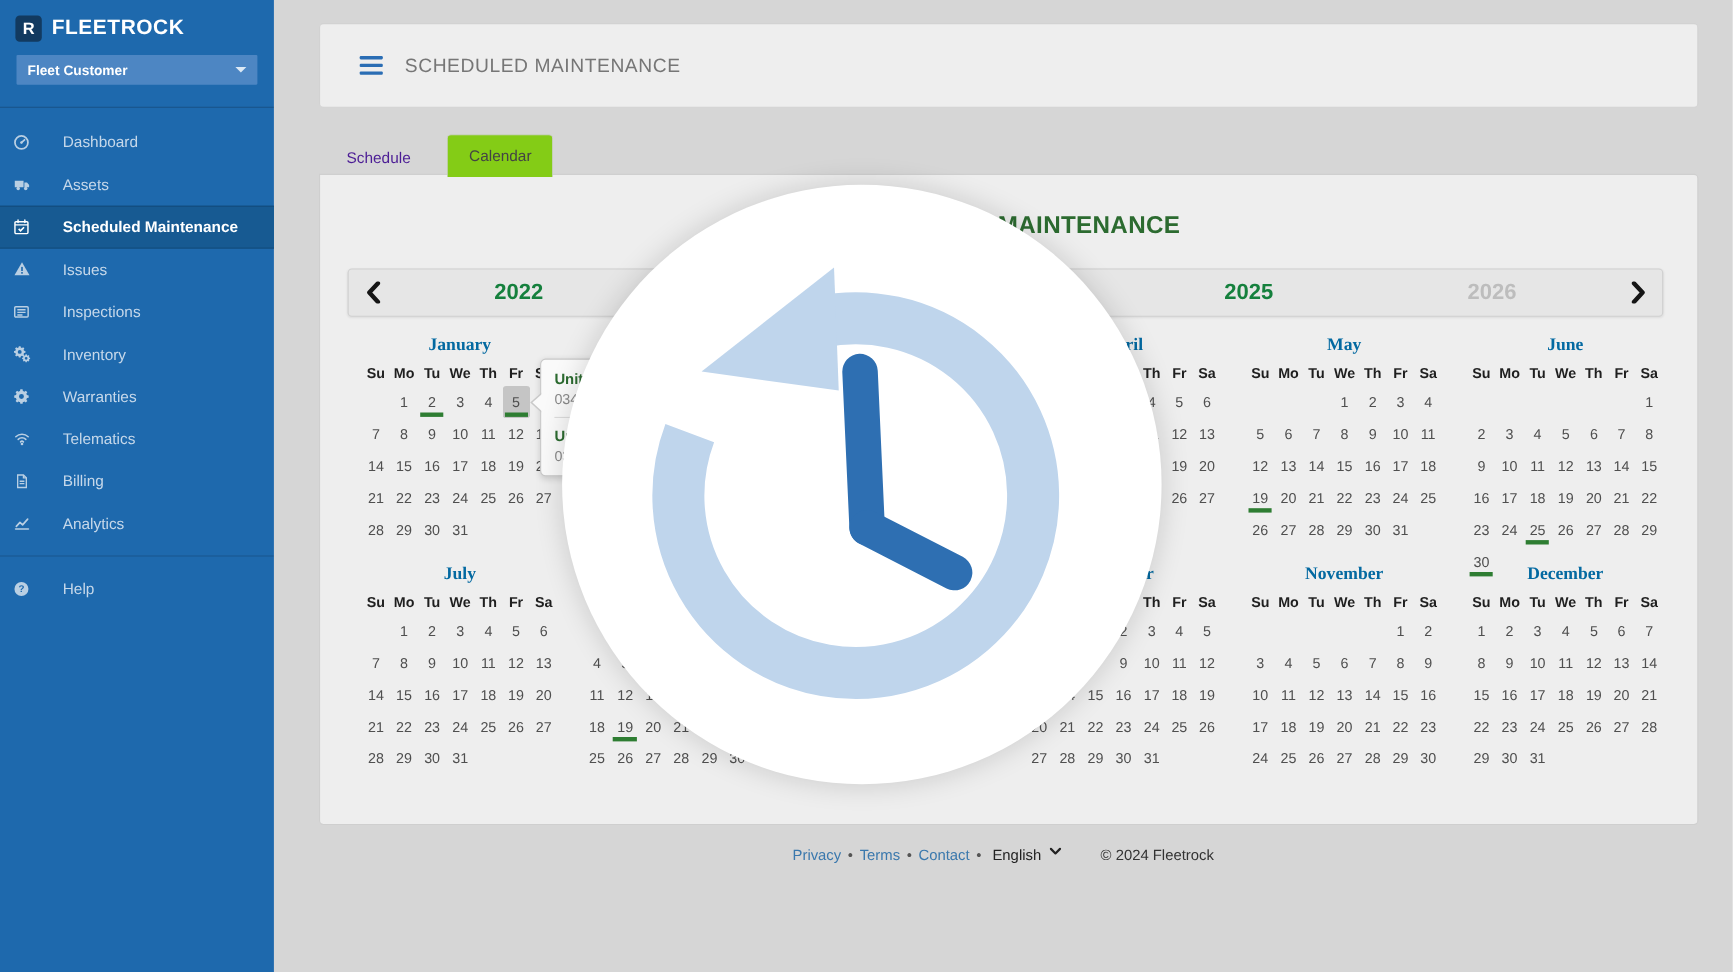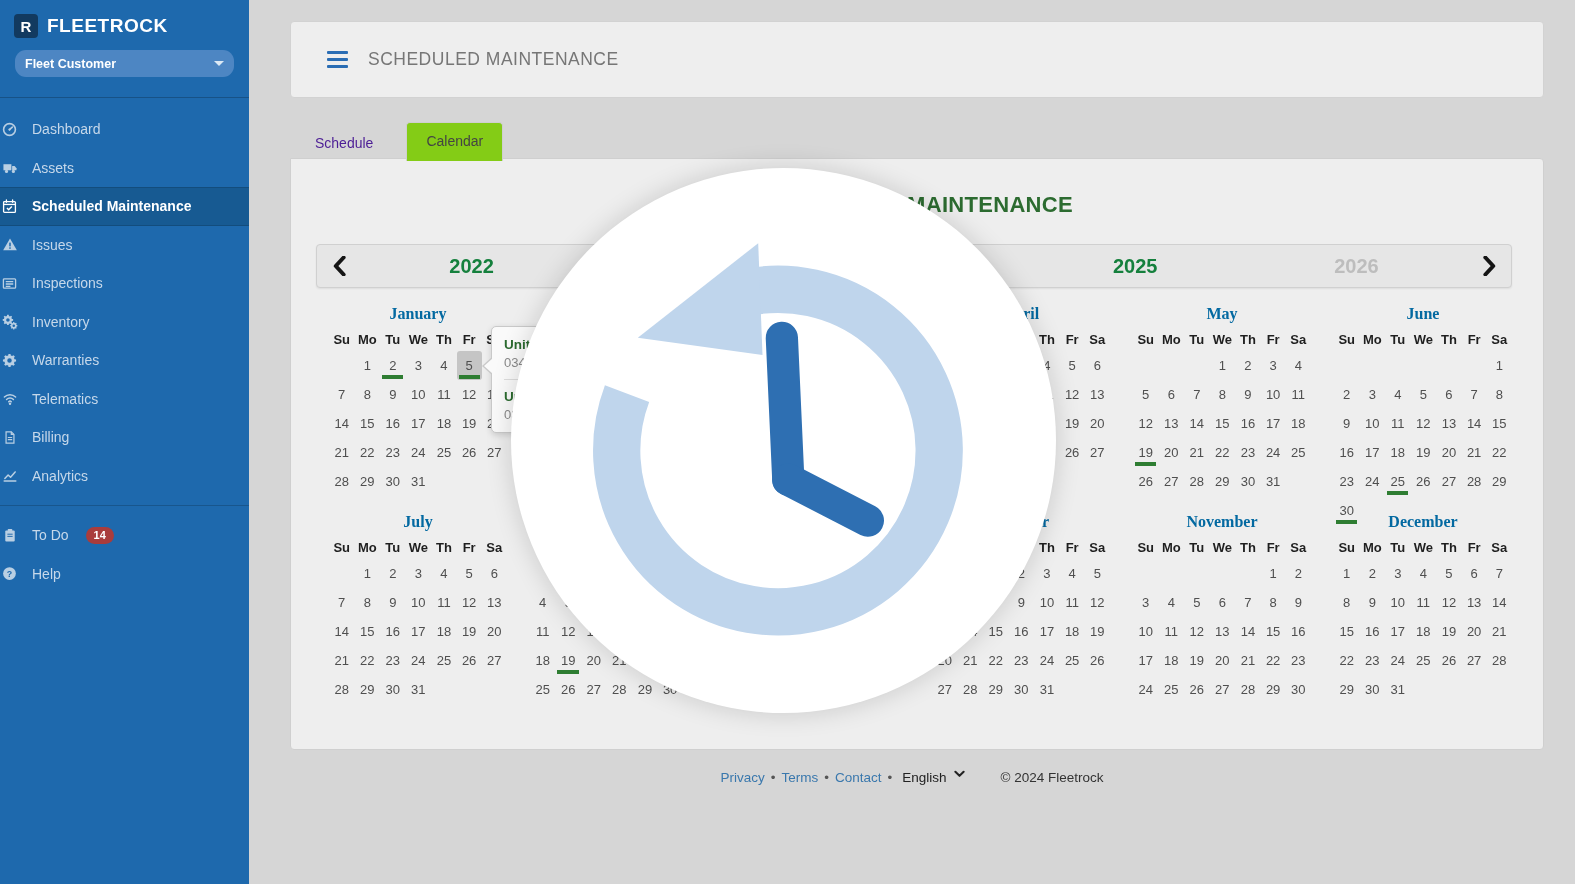--- a/index.html
+++ b/index.html
@@ -5,27 +5,27 @@
   html,body{margin:0;padding:0;}
   body{position:relative;width:1575px;height:884px;background:#d6d6d6;overflow:hidden;
        font-family:"Liberation Sans",sans-serif;}
 
   
   .sidebar{position:absolute;left:0;top:0;bottom:0;width:249px;background:#1e69ad;z-index:20;}
   .brand{display:flex;align-items:center;gap:9px;padding:14px 14px 10px;}
   .brand-logo{width:24px;height:24px;background:#123a60;border-radius:4px;color:#fff;font-weight:bold;
               font-size:15px;display:flex;align-items:center;justify-content:center;}
   .brand-name{color:#fff;font-size:19px;font-weight:bold;letter-spacing:.5px;}
-  .role{margin:2px 15px 20px;height:27px;background:#4d86c3;border-radius:11px;display:flex;align-items:center;
+  .role{margin:2px 15px 20px;height:27px;background:#4d86c3;border-radius:1px;display:flex;align-items:center;
         justify-content:space-between;padding:0 10px;color:#fff;font-size:12.5px;font-weight:bold;cursor:pointer;}
   .role .caret{width:0;height:0;border-left:5px solid transparent;border-right:5px solid transparent;
                border-top:5px solid #dce9f5;}
   .side-div{border-top:1px solid rgba(0,0,0,.22);}
   .nav{margin-top:12px;}
-  .nav-item{height:38.5px;display:flex;align-items:center;padding:0 0;gap:13px;color:#c6d8ea;
+  .nav-item{height:38.5px;display:flex;align-items:center;padding:0 10px;gap:28px;color:#c6d8ea;
             font-size:14px;cursor:pointer;box-sizing:border-box;}
   .nav-item .ico{width:19px;display:flex;justify-content:center;color:#b9cfe3;}
   .nav-item.active{background:#175a92;border-top:1px solid #134d7d;border-bottom:1px solid #134d7d;
                    color:#fff;font-weight:bold;}
   .nav-item.active .ico{color:#fff;}
   .badge{background:#a93c3c;color:#fff;font-size:11px;font-weight:bold;border-radius:9px;
          padding:2.5px 8px;margin-left:4px;}
   .nav-div{border-top:1px solid rgba(0,0,0,.18);margin:10px 0;}
 
   
@@ -218,33 +218,20 @@
             </g>
           </svg>
         </span>
         <span>Analytics</span>
       </div>
     </div>
   <div class="nav-div"></div>
   <div id="nav-secondary">
       <div class="nav-item">
         <span class="ico">
-          <svg width="14" height="15" viewBox="0 0 16 16">
-            <g fill="currentColor">
-              <rect x="2.6" y="2.2" width="10.8" height="12.6" rx="1.2"></rect>
-              <rect x="5.4" y="0.6" width="5.2" height="2.8" rx="0.8"></rect>
-            </g>
-            <path d="M5 6.5h6M5 9h6" stroke="#1e69ad" stroke-width="1.1"></path>
-          </svg>
-        </span>
-        <span>To Do</span>
-        <span class="badge">14</span>
-      </div>
-      <div class="nav-item">
-        <span class="ico">
           <svg width="15" height="15" viewBox="0 0 16 16">
             <circle cx="8" cy="8" r="6.8" fill="currentColor"></circle>
             <text x="8" y="11.3" text-anchor="middle" font-size="9.5" font-weight="bold" fill="#1e69ad" font-family="Liberation Sans,sans-serif">?</text>
           </svg>
         </span>
         <span>Help</span>
       </div>
     </div>
 </div>
 

